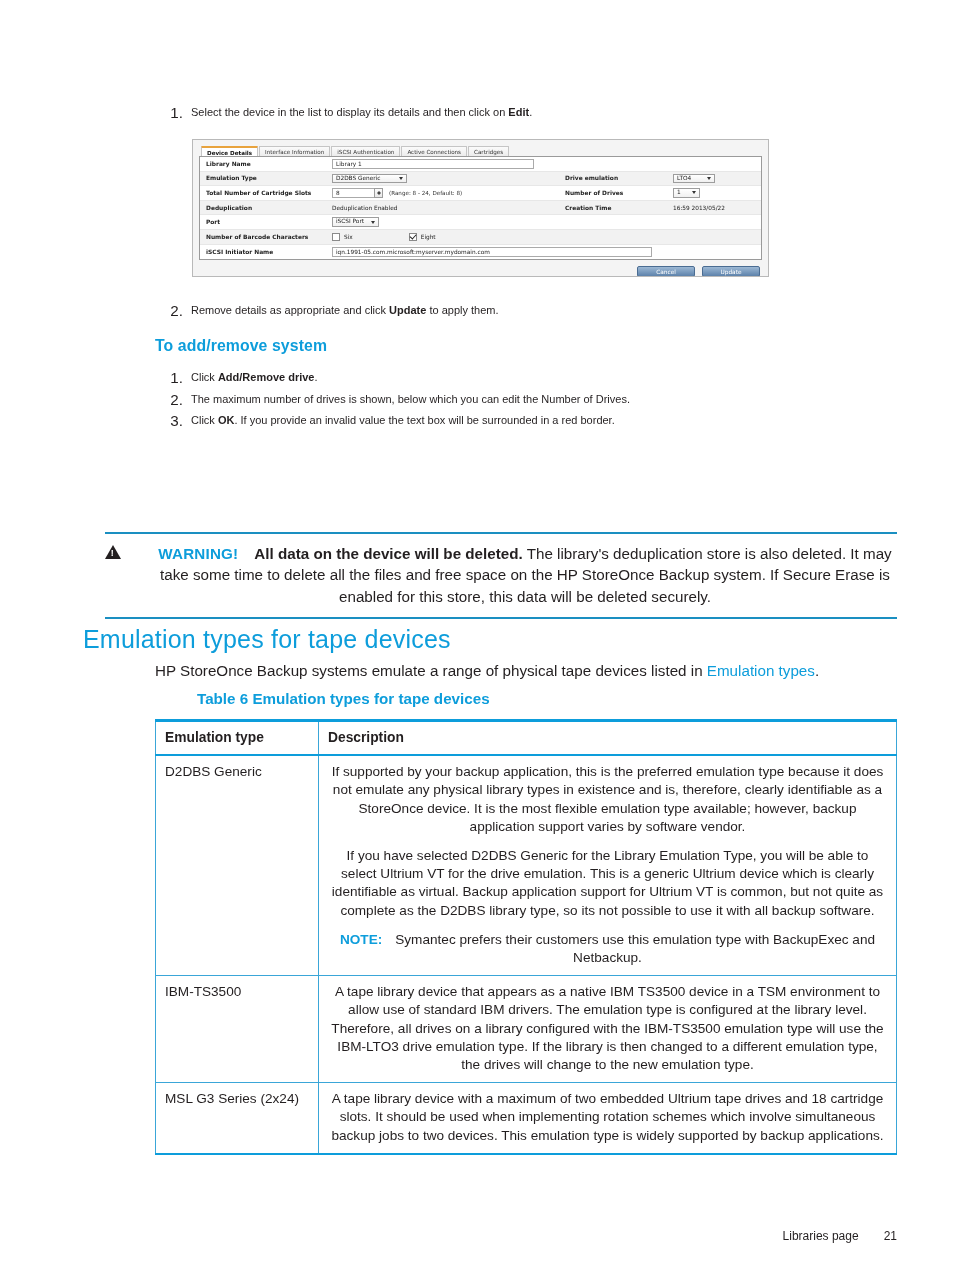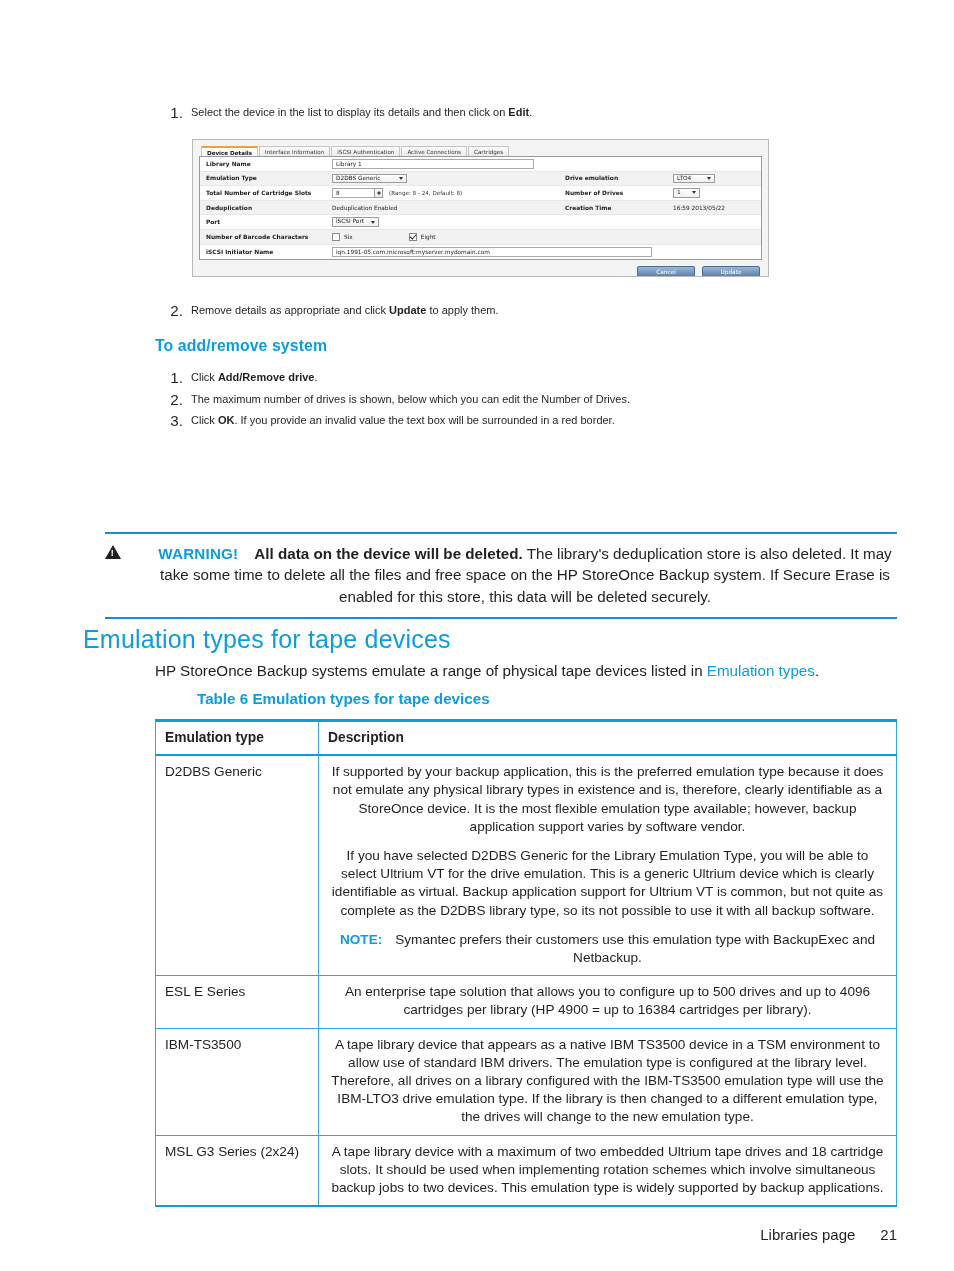--- a/index.html
+++ b/index.html
@@ -174,21 +174,21 @@
   td p { margin: 0 0 0 0; text-align: center; }
   td p + p { margin-top: 11px; }
   .note-label { color: #0d9ddb; font-weight: bold; }
   .note-gap { display:inline-block; width: 13px; }
 
   
   .footer {
     position: absolute;
     right: 57px;
     bottom: 28px;
-    font-size: 15px;
+    font-size: 12px;
     color: #231f20;
     white-space: nowrap;
   }
   .footer .pg { margin-left: 25px; }
 
   
   .shot {
     position: absolute;
     left: 192px;
     top: 139px;
@@ -592,26 +592,20 @@
     <tbody>
       <tr>
         <td>D2DBS Generic</td>
         <td>
           <p>If supported by your backup application, this is the preferred emulation type because it does not emulate any physical library types in existence and is, therefore, clearly identifiable as a StoreOnce device. It is the most flexible emulation type available; however, backup application support varies by software vendor.</p>
           <p>If you have selected D2DBS Generic for the Library Emulation Type, you will be able to select Ultrium VT for the drive emulation. This is a generic Ultrium device which is clearly identifiable as virtual. Backup application support for Ultrium VT is common, but not quite as complete as the D2DBS library type, so its not possible to use it with all backup software.</p>
           <p><span class="note-label">NOTE:</span><span class="note-gap"></span><span>Symantec prefers their customers use this emulation type with BackupExec and Netbackup.</span></p>
         </td>
       </tr>
       <tr>
-        <td>ESL E Series</td>
-        <td>
-          <p>An enterprise tape solution that allows you to configure up to 500 drives and up to 4096 cartridges per library (HP 4900 = up to 16384 cartridges per library).</p>
-        </td>
-      </tr>
-      <tr>
         <td>IBM-TS3500</td>
         <td>
           <p>A tape library device that appears as a native IBM TS3500 device in a TSM environment to allow use of standard IBM drivers. The emulation type is configured at the library level. Therefore, all drives on a library configured with the IBM-TS3500 emulation type will use the IBM-LTO3 drive emulation type. If the library is then changed to a different emulation type, the drives will change to the new emulation type.</p>
         </td>
       </tr>
       <tr>
         <td>MSL G3 Series (2x24)</td>
         <td>
           <p>A tape library device with a maximum of two embedded Ultrium tape drives and 18 cartridge slots. It should be used when implementing rotation schemes which involve simultaneous backup jobs to two devices. This emulation type is widely supported by backup applications.</p>
         </td>

